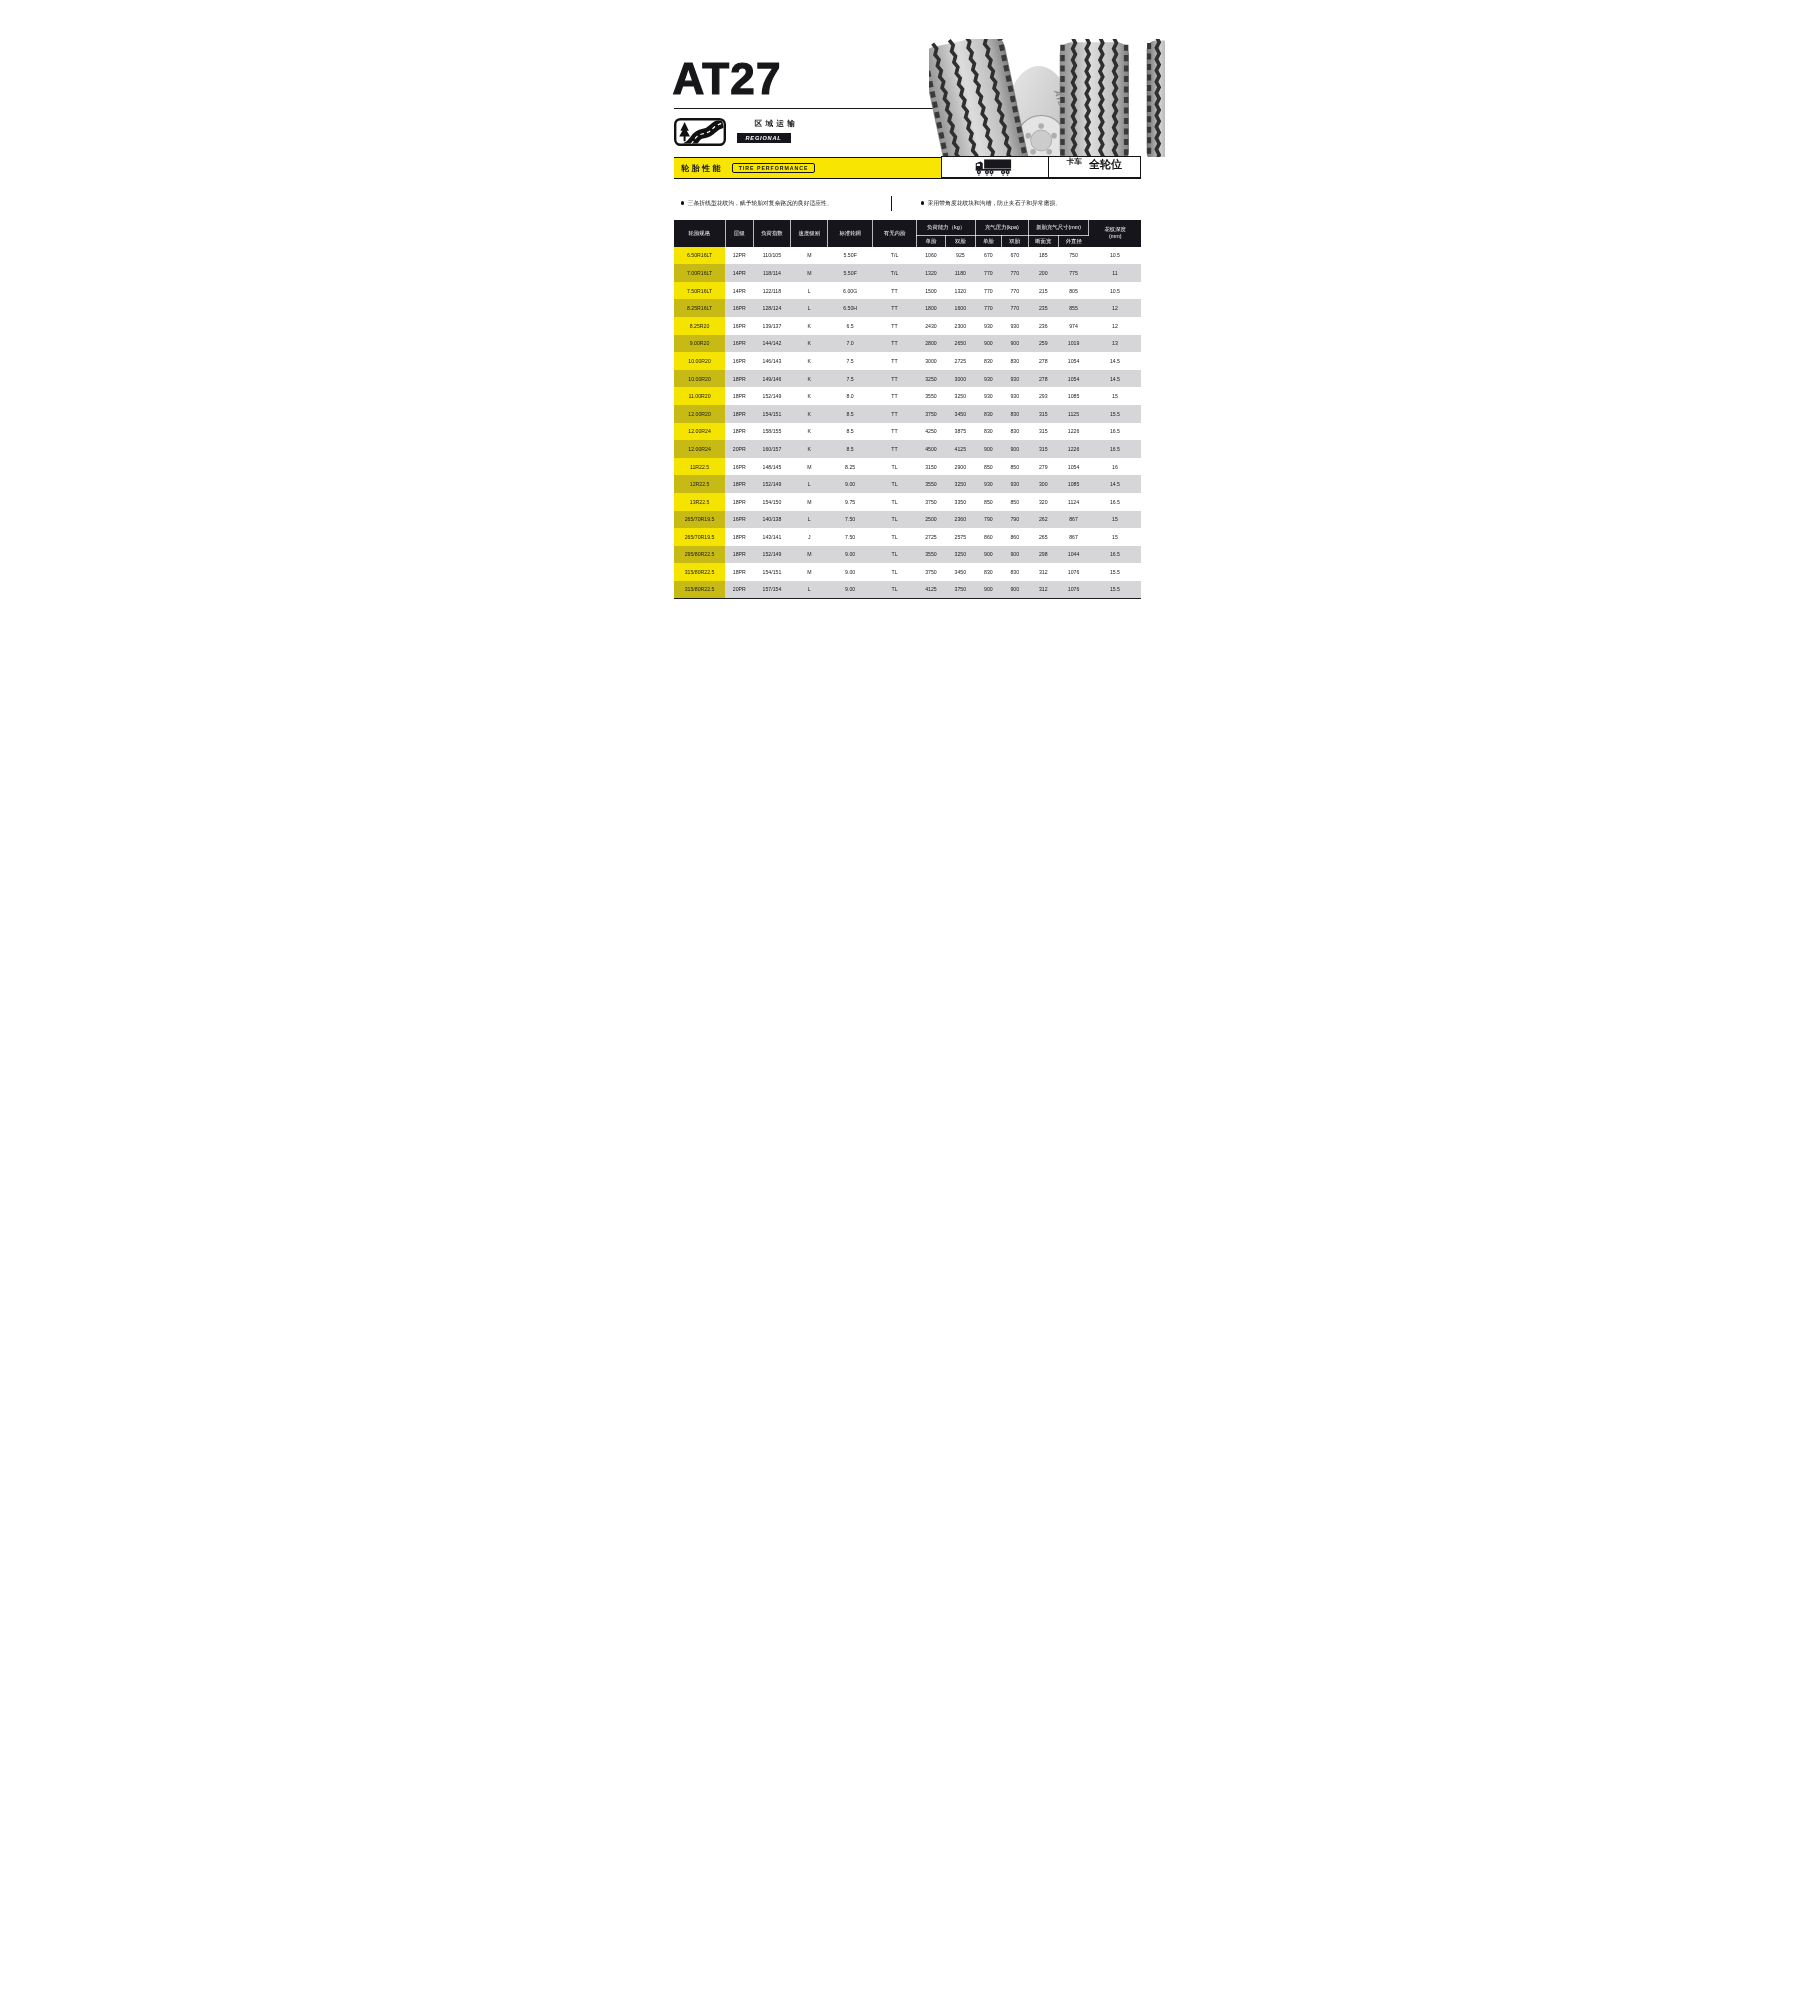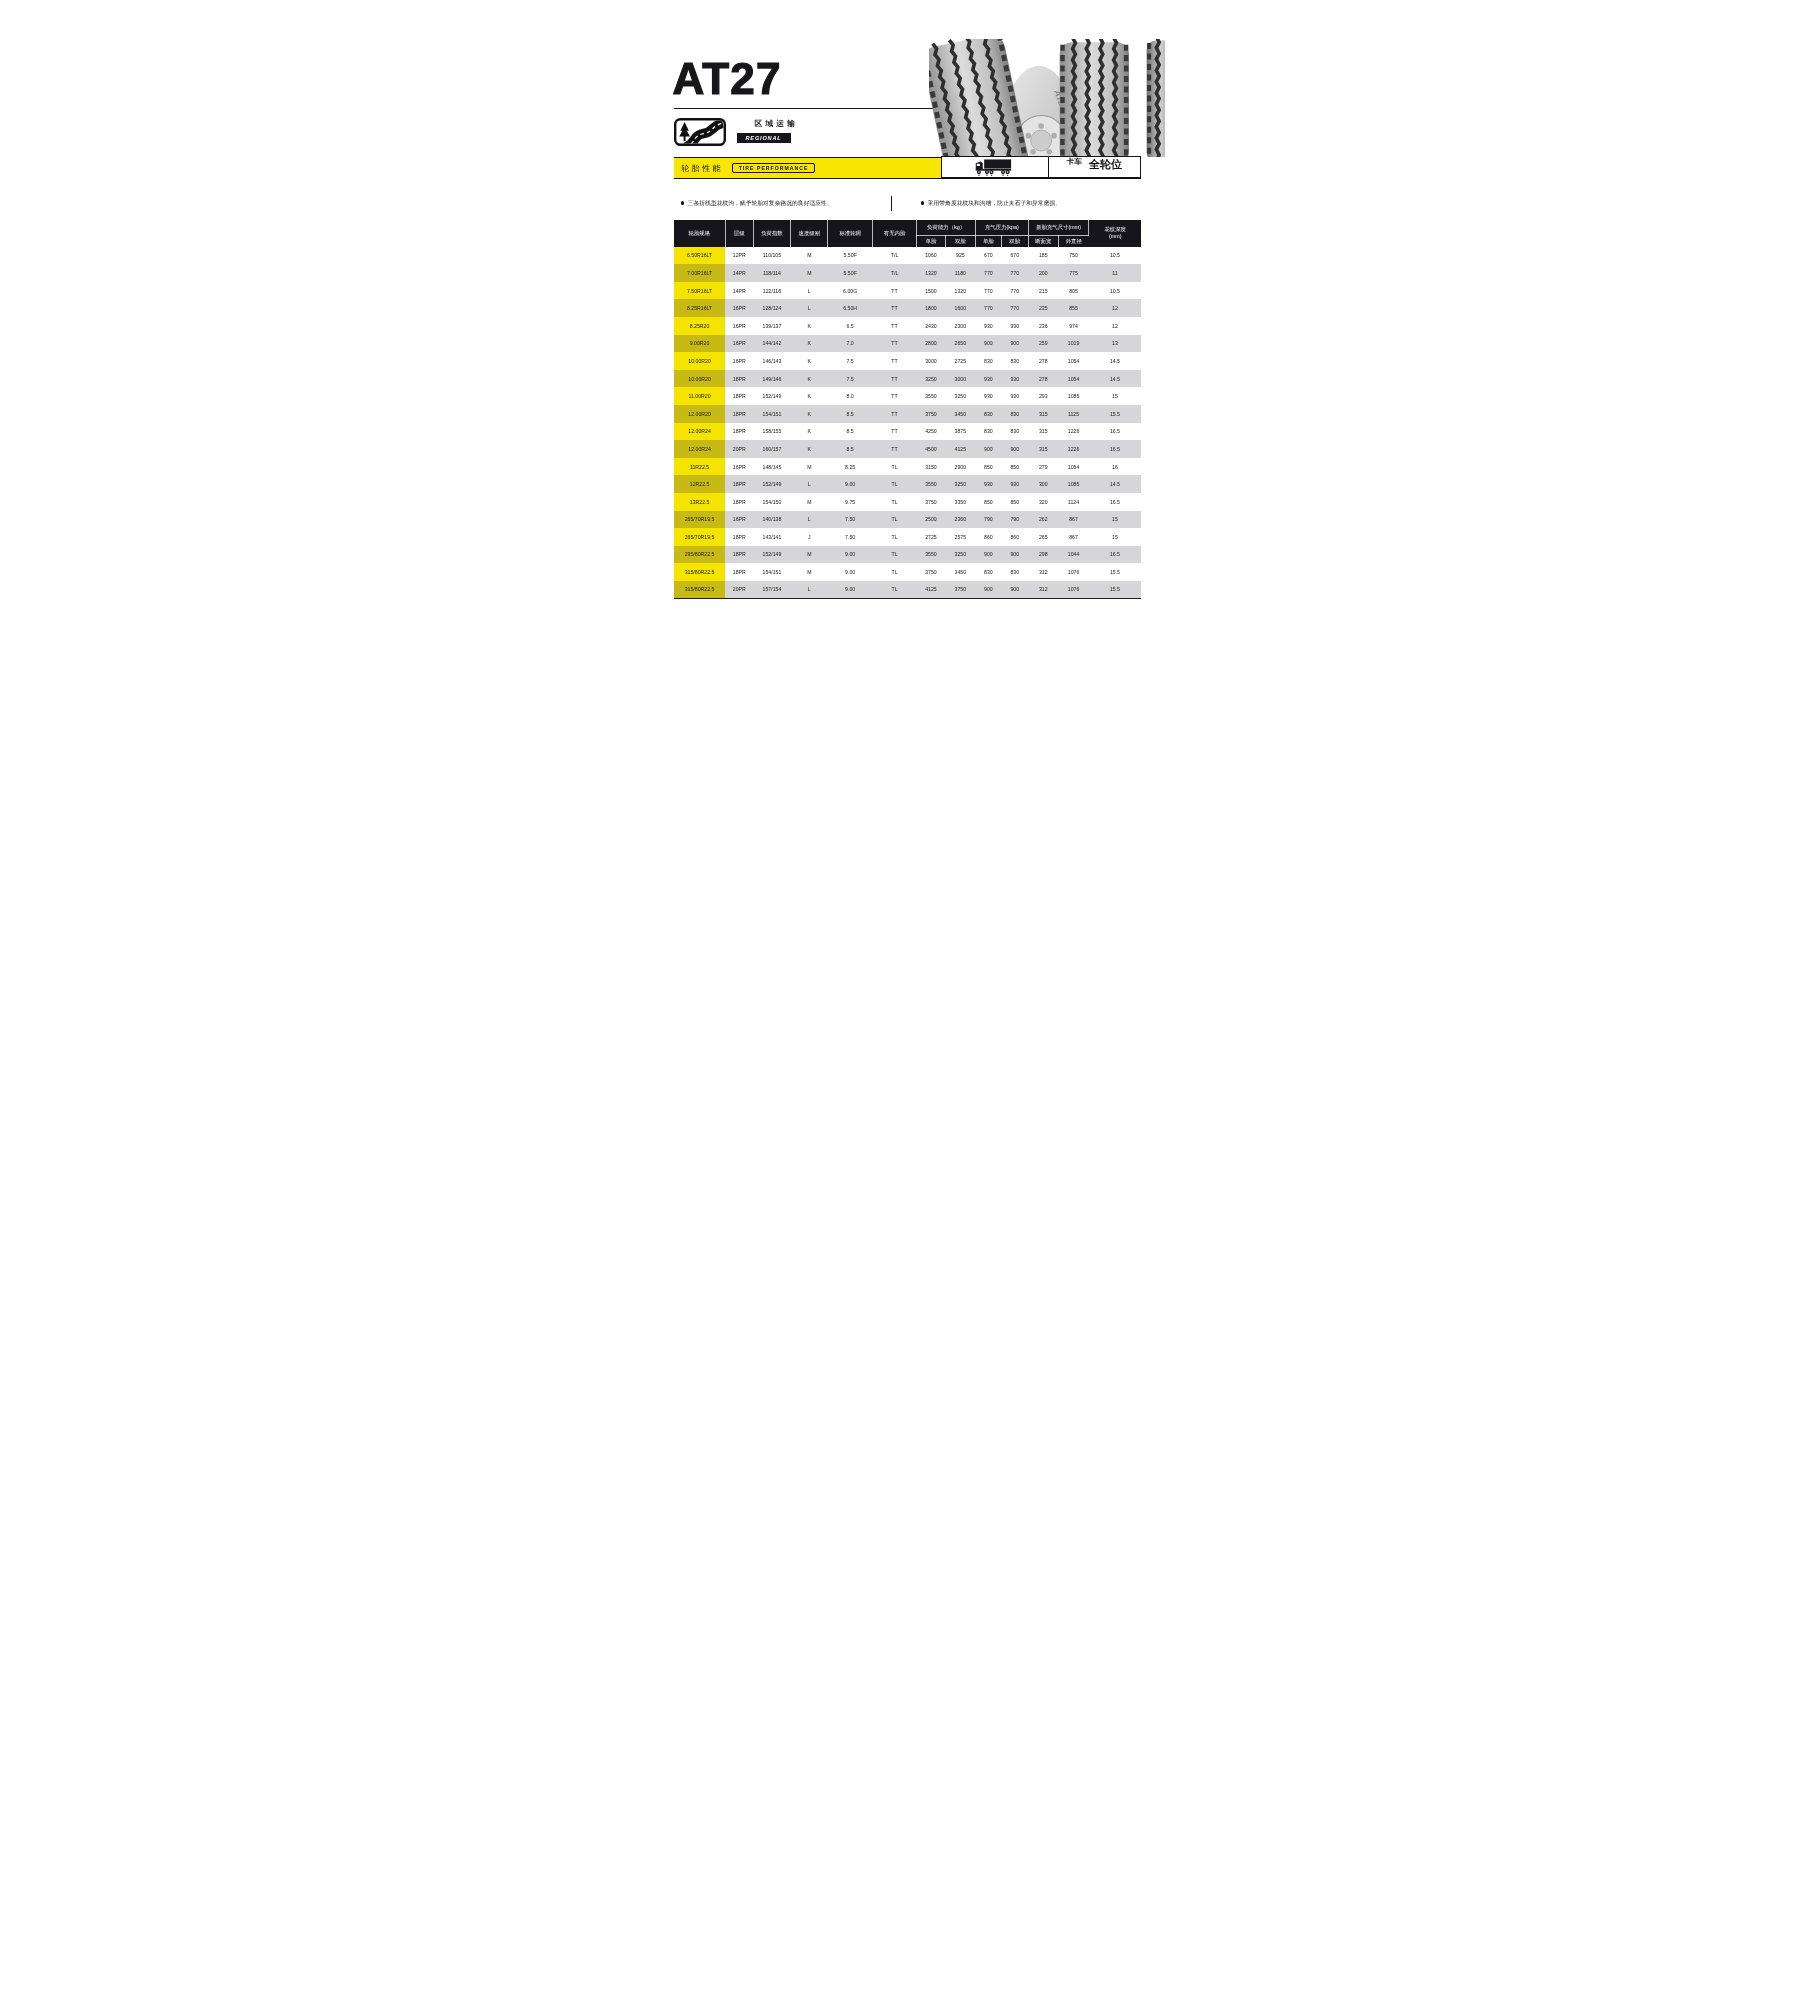--- a/index.html
+++ b/index.html
@@ -20,21 +20,21 @@
             font-weight:700; color:#222; }
   .cat-en-box { position:absolute; left:88px; top:117px; width:54px; height:10px;
                 background:#15151b; color:#fff; display:flex; align-items:center; justify-content:center;
                 font-style:italic; font-weight:700; font-size:5.6px; letter-spacing:0.8px; }
 
   
   .banner { position:absolute; left:25.4px; top:141px; width:467px; height:22px;
             background:#F8E602; border-top:1.6px solid #131313; border-bottom:1.6px solid #131313; }
   .banner-left { position:absolute; left:0; top:0; height:100%; display:flex; align-items:center;
                  gap:9.7px; padding-left:7.3px; }
-  .banner-zh { font-size:8px; font-weight:400; letter-spacing:2.4px; color:#131313; }
+  .banner-zh { font-size:8px; font-weight:700; letter-spacing:2.4px; color:#131313; }
   .banner-en { border:0.8px solid #131313; border-radius:2px; padding:1.2px 5.2px; font-size:5.2px;
                letter-spacing:1px; font-weight:600; color:#131313; background:transparent; }
   .banner-right { position:absolute; right:0; top:-1.6px; height:22px; width:200px;
                   background:#fff; border:1.2px solid #131313; display:flex; }
   .truck-cell { width:106px; display:flex; align-items:center; justify-content:center; }
   .pos-divider { width:0.8px; background:#131313; }
   .pos-cell { flex:1; display:flex; align-items:flex-start; justify-content:center; gap:7px; }
   .pos-vehicle { font-size:7.7px; font-weight:800; color:#131313; }
   .pos-text { font-size:11px; font-weight:700; color:#131313; }
 

